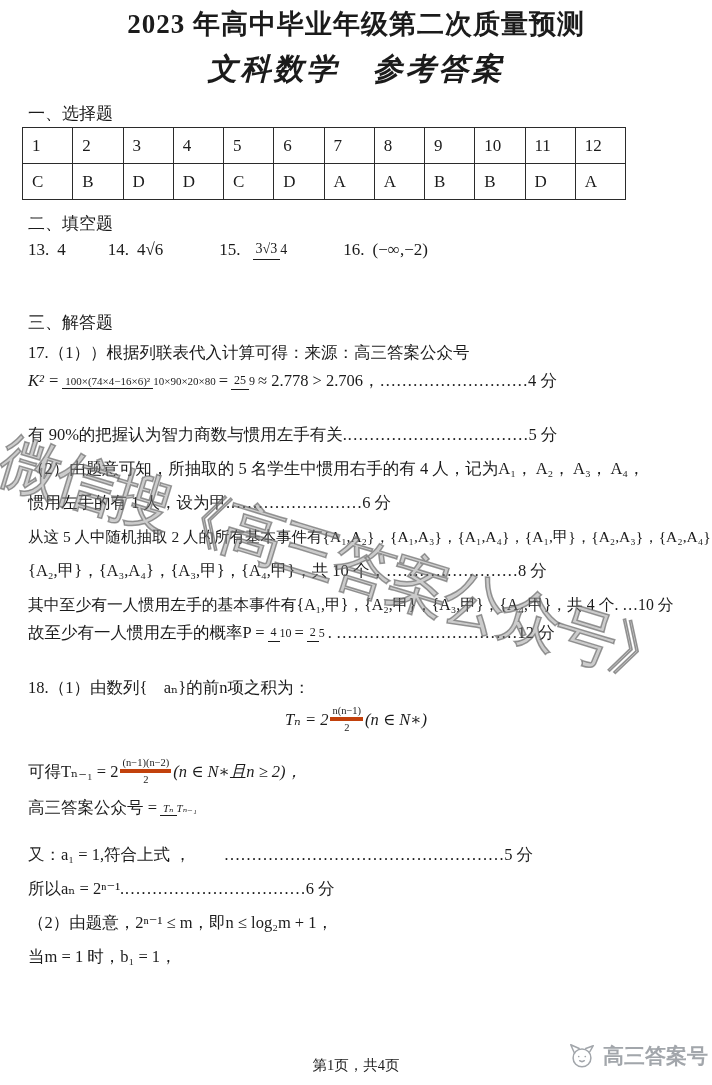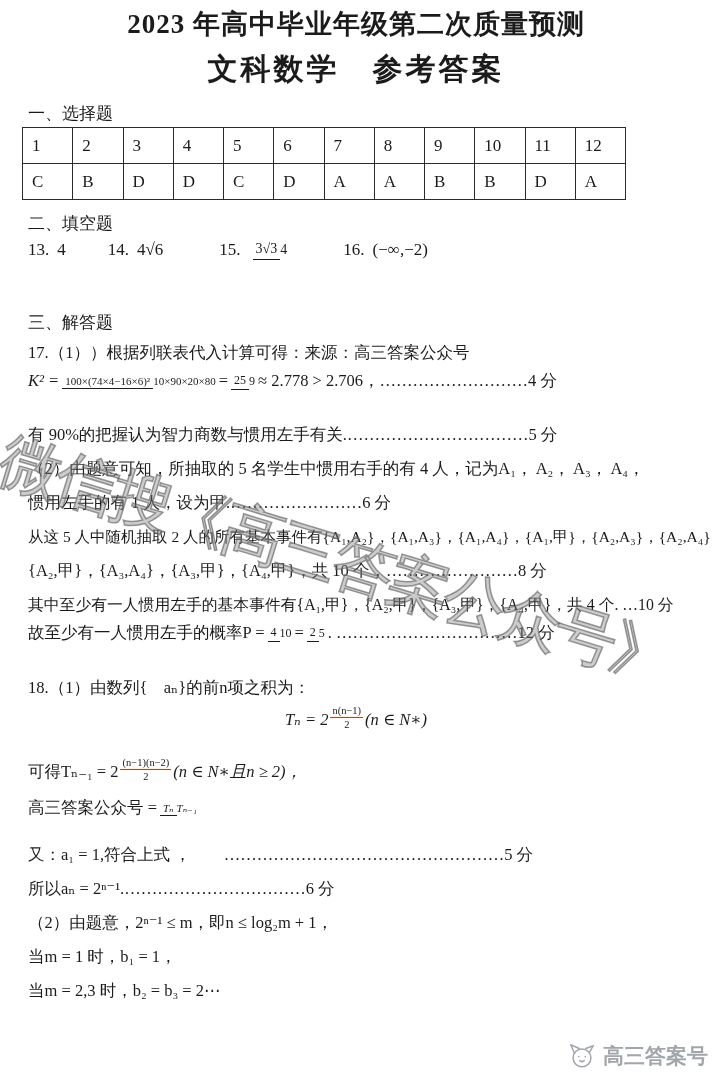--- a/index.html
+++ b/index.html
@@ -4,35 +4,35 @@
 <style>
   html,body{margin:0;padding:0;background:#ffffff;}
   .page{
     position:relative;width:712px;height:1085px;background:#ffffff;overflow:hidden;
     font-family:"Liberation Serif","DejaVu Serif",serif;color:#1b1b1b;
   }
   .abs{position:absolute;white-space:nowrap;line-height:1.25;}
   .center{left:0;width:712px;text-align:center;}
   .title1{top:8px;font-size:27px;font-weight:bold;letter-spacing:1px;}
   .title2{top:50px;font-size:30px;font-weight:900;letter-spacing:3px;
-          font-family:"Liberation Sans","DejaVu Sans",sans-serif;}
+          font-family:"Liberation Sans","DejaVu Sans",sans-serif;font-style:italic;}
   .heading{left:28px;font-size:17px;}
   .bodyline{left:28px;font-size:16.5px;}
   .mathline{display:flex;align-items:center;}
   
   .anstable{position:absolute;top:127px;left:22px;width:604px;border-collapse:collapse;table-layout:fixed;}
   .anstable td{border:1.6px solid #2b2b2b;height:35px;padding:0 0 0 9px;font-size:17px;vertical-align:middle;}
   
   .frac{display:inline-flex;flex-direction:row;align-items:center;font-size:12px;line-height:1.3;margin:0 3px;vertical-align:middle;}
   .frac .top{border-bottom:1.2px solid #1b1b1b;padding:0 3px;}
   .frac.small{font-size:11px;}
   .frac15{font-size:14px;margin:0 4px;}
   
   .supfrac{display:inline-flex;flex-direction:column;align-items:center;font-size:10.5px;line-height:1.25;position:relative;top:-11px;margin:0 2px;}
-  .supfrac .top{border-bottom:1px solid #c2410c;padding:0 2px;}
+  .supfrac .top{border-bottom:4px solid #c2410c;padding:0 2px;}
   
   .blankrow{position:absolute;top:240px;left:28px;display:flex;align-items:center;font-size:17px;}
   .blankrow .bi{display:flex;align-items:center;}
   .gap1{margin-right:42px;} .gap2{margin-right:56px;} .gap3{margin-right:52px;}
   .bno{margin-right:8px;}
   
   .watermark{
     position:absolute;left:14px;top:418px;transform:rotate(17deg);transform-origin:0 0;
     font-size:62px;letter-spacing:-4px;white-space:nowrap;z-index:6;pointer-events:none;
     color:rgba(128,128,128,0.40);-webkit-text-stroke:1.5px rgba(100,100,100,0.65);
@@ -172,24 +172,24 @@
     <span class="frac small it">
       <span class="top">Tₙ</span>
       <span>Tₙ₋₁</span>
     </span>
   </div>
 
   <div class="abs bodyline" style="top:845px;">又：a₁ = 1,符合上式 ，　　……………………………………………5 分</div>
   <div class="abs bodyline" style="top:879px;">所以aₙ = 2ⁿ⁻¹.……………………………6 分</div>
   <div class="abs bodyline" style="top:913px;">（2）由题意，2ⁿ⁻¹ ≤ m，即n ≤ log₂m + 1，</div>
   <div class="abs bodyline" style="top:947px;">当m = 1 时，b₁ = 1，</div>
-  <div class="abs bodyline" style="top:981px;">当m = 2,3 时，b₂ = b₃ = 2⋯</div>
 
   <div class="watermark">微信搜《高三答案公众号》</div>
 
+  <div class="abs center footer">第1页，共4页</div>
 
   <div class="badge">
     <span>
       <svg width="30" height="30" viewBox="0 0 32 32" fill="none" stroke="#a2a6ab" stroke-width="1.6" stroke-linecap="round" stroke-linejoin="round">
         <path d="M8 13 L4 4 L13 8"></path>
         <path d="M24 12 L28 5 L20 8"></path>
         <circle cx="16" cy="18" r="9.5"></circle>
         <circle cx="12.5" cy="16.5" r="0.9" fill="#a2a6ab" stroke="none"></circle>
         <circle cx="19.5" cy="16.5" r="0.9" fill="#a2a6ab" stroke="none"></circle>
         <path d="M13.5 21 Q16 23 18.5 21"></path>

